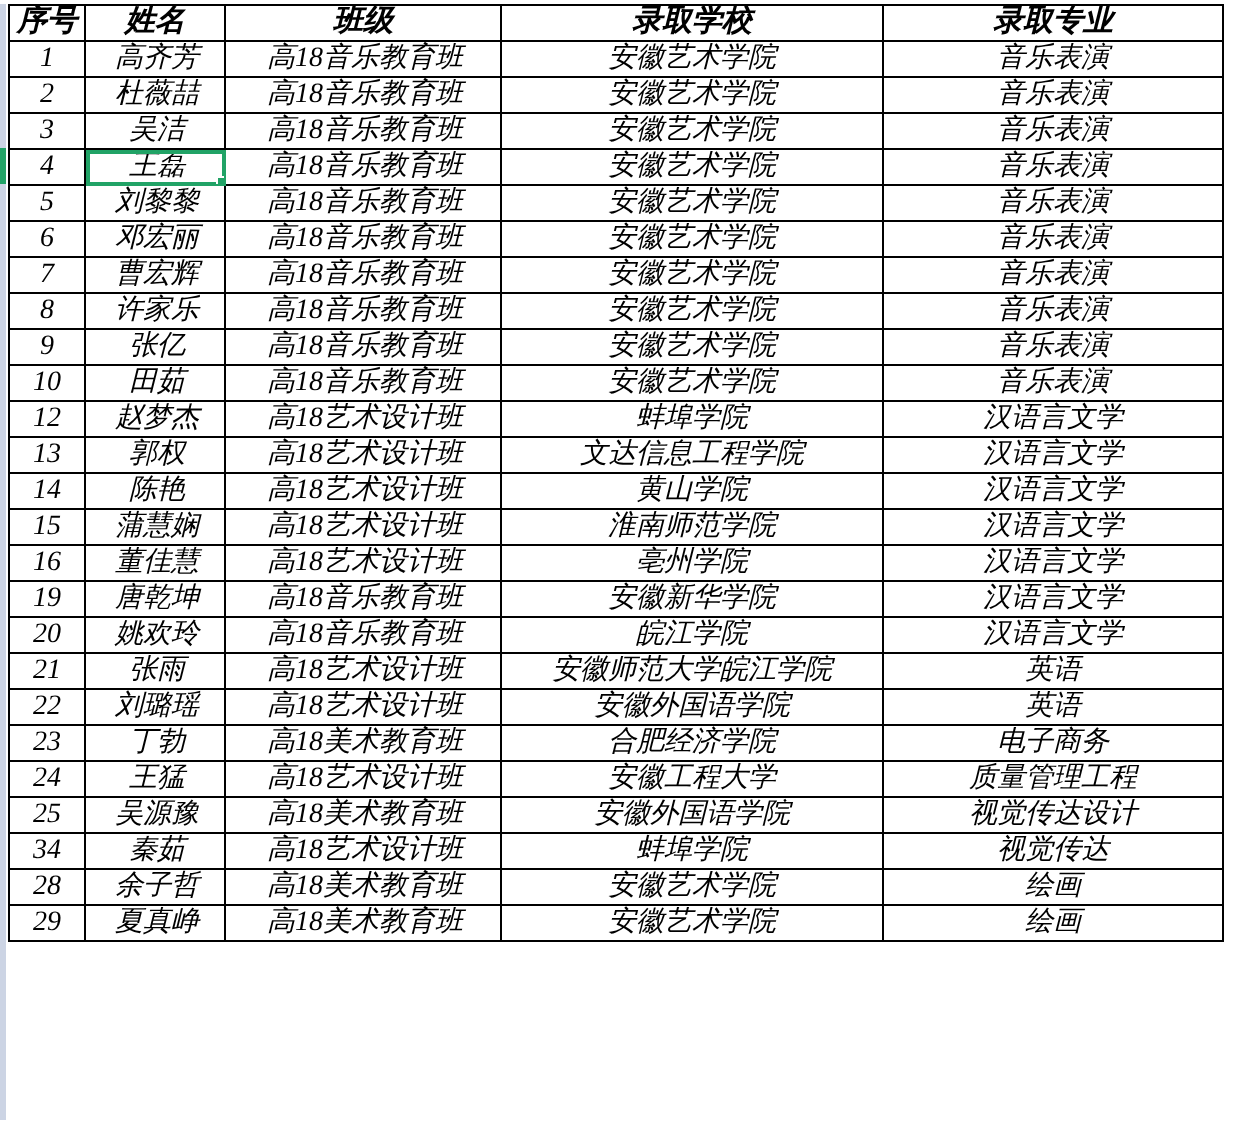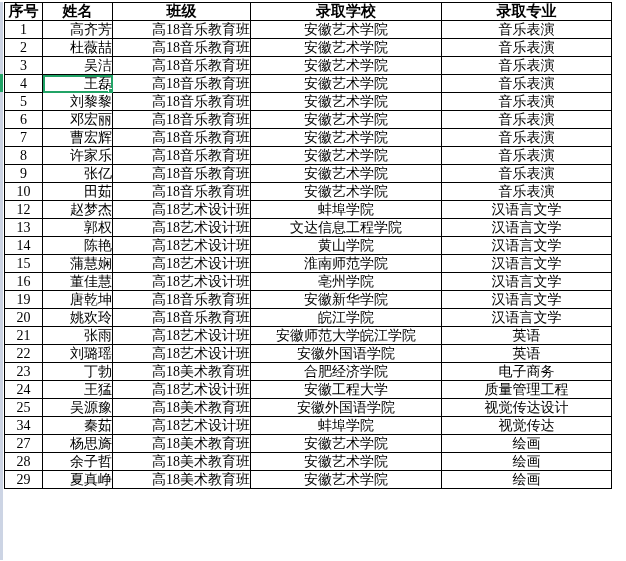--- a/index.html
+++ b/index.html
@@ -22,37 +22,38 @@
     position: absolute;
     left: 0;
     width: 3px; height: 18px;
     background: var(--sel, #21a366);
   }
   table {
     position: absolute;
     left: 4px; top: 2px;
     border-collapse: collapse;
     table-layout: fixed;
+    font-style: italic;
   }
   th, td {
     border: 1px solid #000;
     height: 18px;
     font-size: 14px;
     line-height: 17px;
     white-space: nowrap;
     overflow: hidden;
     padding: 0;
   }
   th {
     font-weight: bold;
     font-size: 15px;
     text-align: center;
   }
   td.c { text-align: center; }
-  td.l { text-align: right; padding-left: 2px; }
+  td.l { text-align: center; padding-left: 2px; }
   td.sel {
     position: relative;
     outline: 2px solid var(--sel, #21a366);
     outline-offset: -2px;
   }
   td.sel::after {
     content: "";
     position: absolute;
     right: -4px; bottom: -4px;
     width: 6px; height: 6px;
@@ -240,27 +241,20 @@
         <td class="c">视觉传达设计</td>
       </tr>
       <tr>
         <td class="c">34</td>
         <td class="l">秦茹</td>
         <td class="l">高18艺术设计班</td>
         <td class="c">蚌埠学院</td>
         <td class="c">视觉传达</td>
       </tr>
       <tr>
-        <td class="c">27</td>
-        <td class="l">杨思旖</td>
-        <td class="l">高18美术教育班</td>
-        <td class="c">安徽艺术学院</td>
-        <td class="c">绘画</td>
-      </tr>
-      <tr>
         <td class="c">28</td>
         <td class="l">余子哲</td>
         <td class="l">高18美术教育班</td>
         <td class="c">安徽艺术学院</td>
         <td class="c">绘画</td>
       </tr>
       <tr>
         <td class="c">29</td>
         <td class="l">夏真峥</td>
         <td class="l">高18美术教育班</td>

